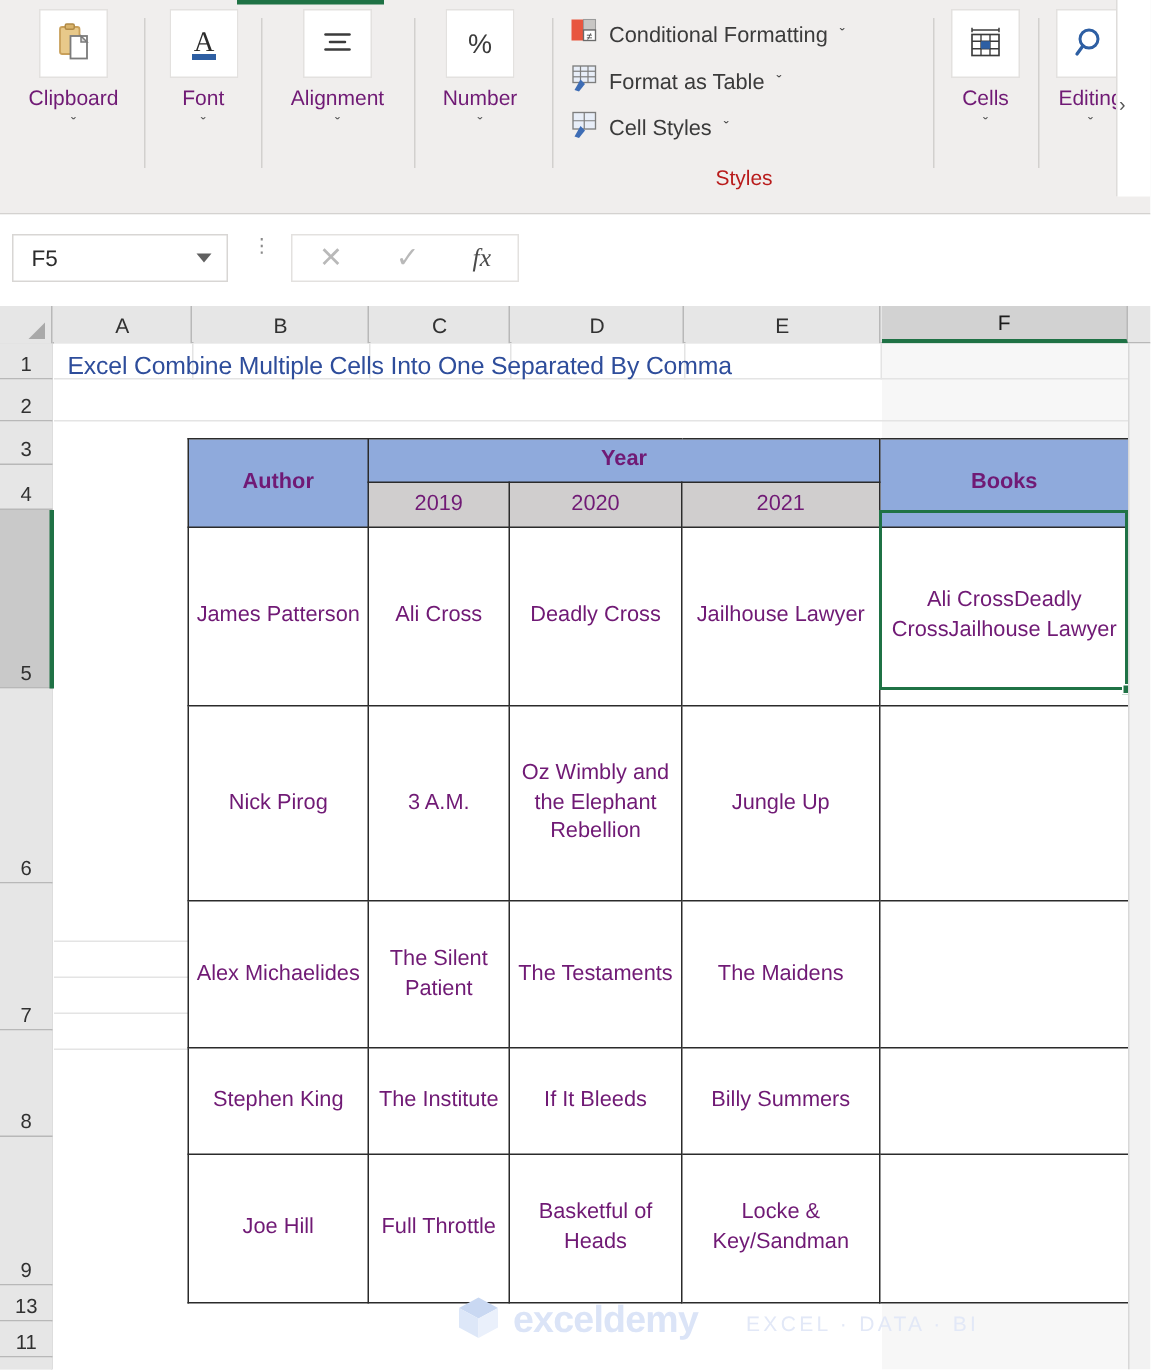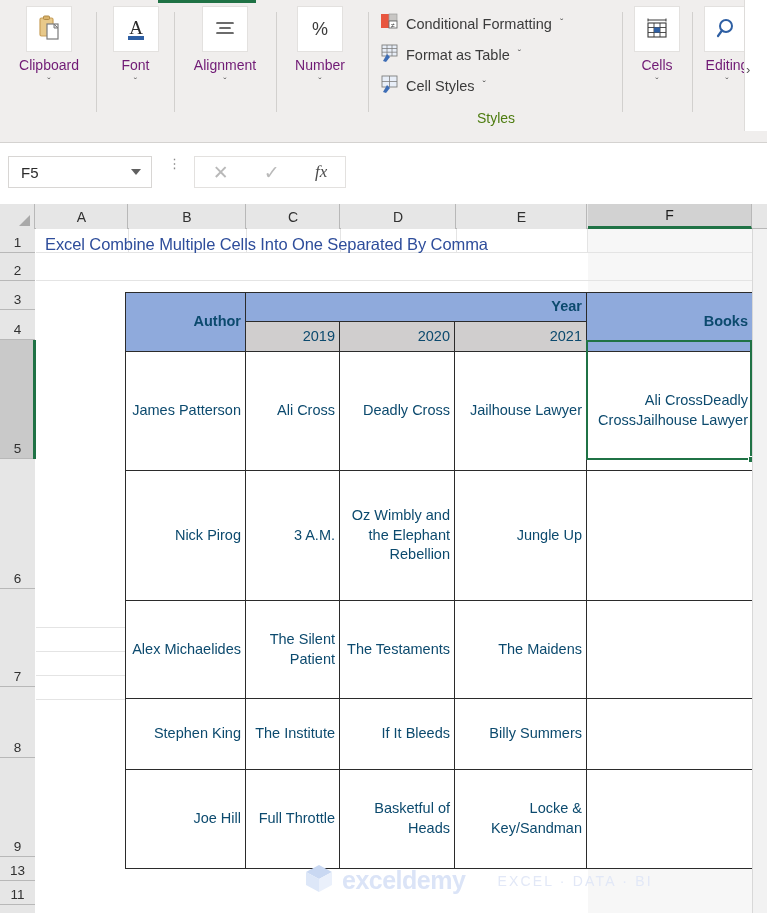--- a/index.html
+++ b/index.html
@@ -55,21 +55,21 @@
   .style-row {
     display: flex; align-items: center; height: 31px;
     gap: 6px;
   }
   .style-row .lbl {
     font-size: 14.5px; color: #3b3b3b; white-space: nowrap;
   }
   .style-row .cv { font-size: 10px; color: #444; margin-left: 2px; }
   .styles-caption {
     position: absolute; bottom: 2px; left: 0; width: 232px;
-    text-align: center; font-size: 14px; color: #4d7c0f;
+    text-align: center; font-size: 14px; color: #b91c1c;
   }
 
   .ribbon-overlay-white {
     position: absolute; top: 0; left: 744px;
     width: 23px; height: 131px; background: #ffffff;
     border-left: 1px solid #dedcda;
   }
   .expand-chev {
     position: absolute; top: 62px; left: 746px;
     font-size: 13px; color: #555;
@@ -199,24 +199,24 @@
   }
 
   
   .tbl {
     position: absolute;
     border-collapse: collapse;
     table-layout: fixed;
   }
   .tbl td {
     border: 1.6px solid #2b2b2b;
-    text-align: right;
+    text-align: center;
     vertical-align: middle;
     font-size: 14.5px;
-    color: #0c4a6e;
+    color: #701a75;
     line-height: 1.35;
     padding: 2px 4px;
   }
   .hd-blue { background: #8FAADC; font-weight: bold; font-size: 15.5px; }
   .hd-gray { background: #D0CECE; font-weight: normal; font-size: 14.5px; }
   .cell-white { background: #ffffff; }
 
   
   .selcell {
     position: absolute;

